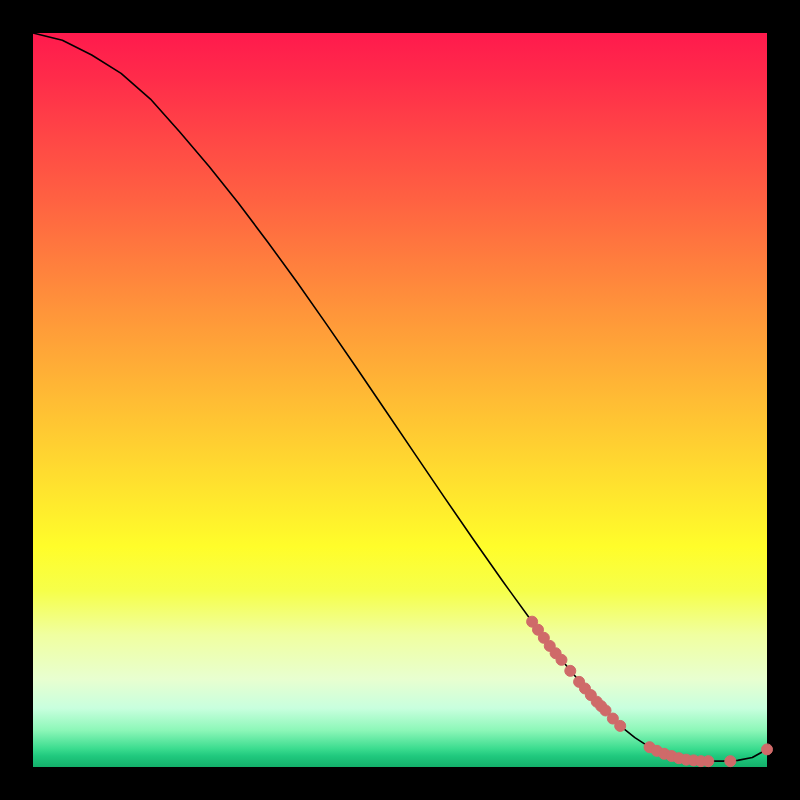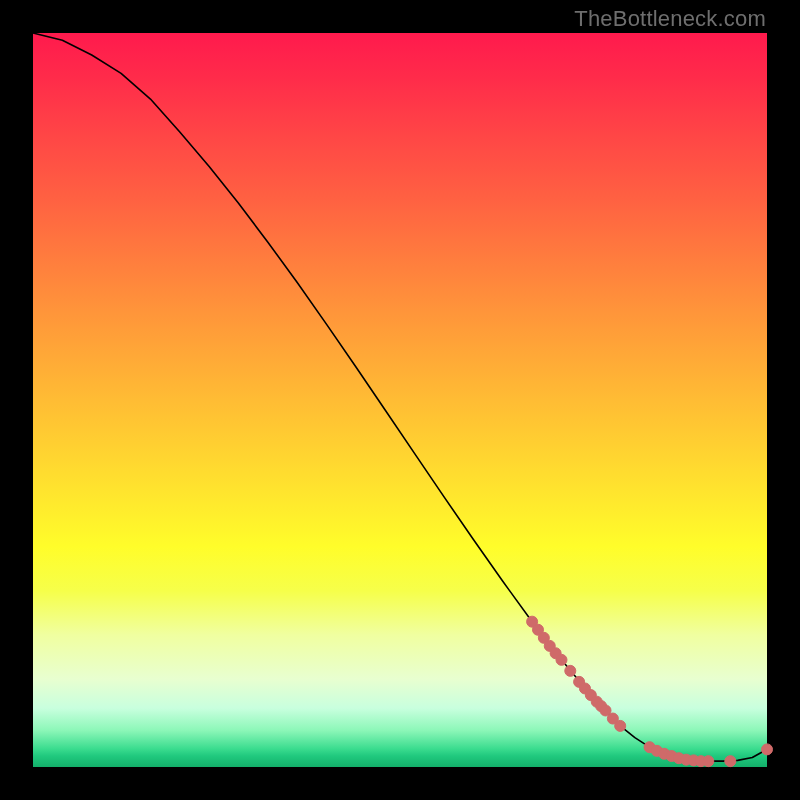--- a/index.html
+++ b/index.html
@@ -72,21 +72,20 @@
   }
   .dot {
     fill: #cf6a69;
     stroke: #cf6a69;
   }
 </style>
 </head>
 <body>
 
 <div class="frame">
-  <div class="watermark">TheBottleneck.com</div>
 
   <div class="plot-area">
     <svg class="overlay" viewBox="0 0 734 734" preserveAspectRatio="none">
       <path id="curve-path" class="curve" d="M0.00 0.00 L29.36 7.34 L58.72 22.02 L88.08 40.37 L117.44 66.06 L146.80 99.09 L176.16 133.59 L205.52 170.29 L234.88 209.19 L264.24 249.56 L293.60 291.40 L322.96 333.97 L352.32 377.28 L381.68 420.58 L411.04 463.89 L440.40 506.46 L469.76 548.30 L499.12 588.67 L528.48 626.84 L557.84 662.07 L587.20 692.90 L601.88 704.64 L616.56 714.18 L631.24 720.79 L645.92 725.19 L660.60 727.39 L675.28 728.13 L689.96 728.13 L704.64 727.39 L719.32 724.46 L734.00 716.38" stroke="#000000"></path>
       <g id="dots">
           <circle cx="499.12" cy="588.67" r="5.5" class="dot" fill="#cf6a69"></circle>
           <circle cx="504.99" cy="596.74" r="5.5" class="dot" fill="#cf6a69"></circle>
           <circle cx="510.86" cy="604.82" r="5.5" class="dot" fill="#cf6a69"></circle>
           <circle cx="516.74" cy="612.89" r="5.5" class="dot" fill="#cf6a69"></circle>
           <circle cx="522.61" cy="620.23" r="5.5" class="dot" fill="#cf6a69"></circle>

